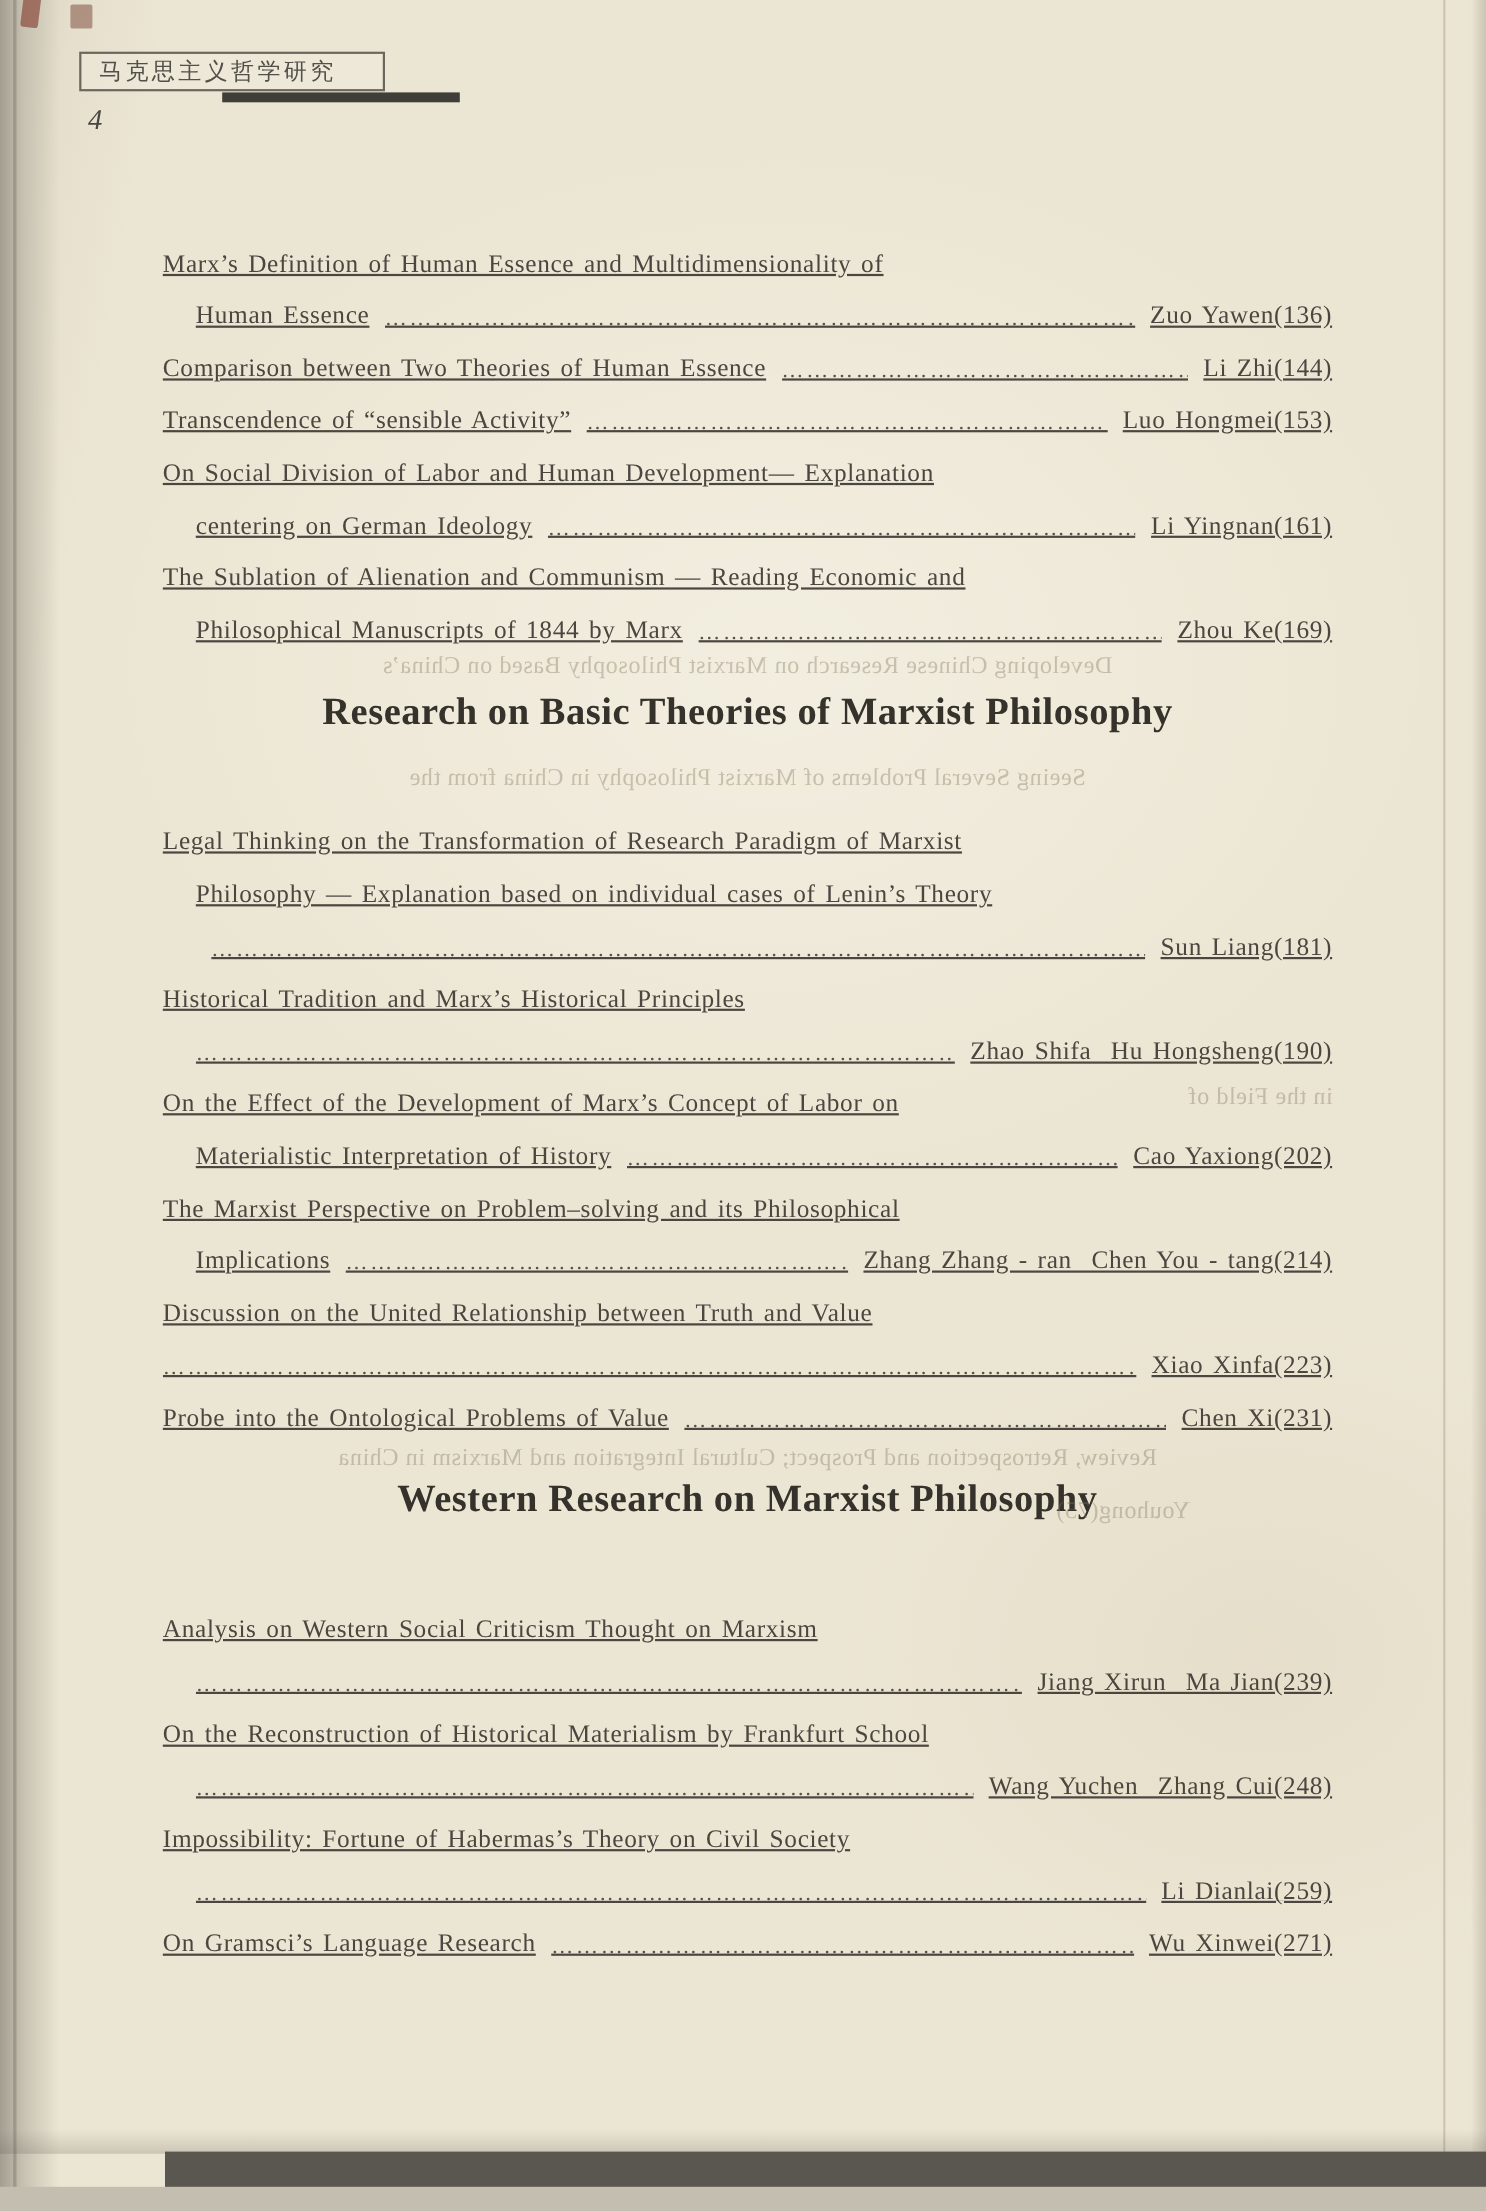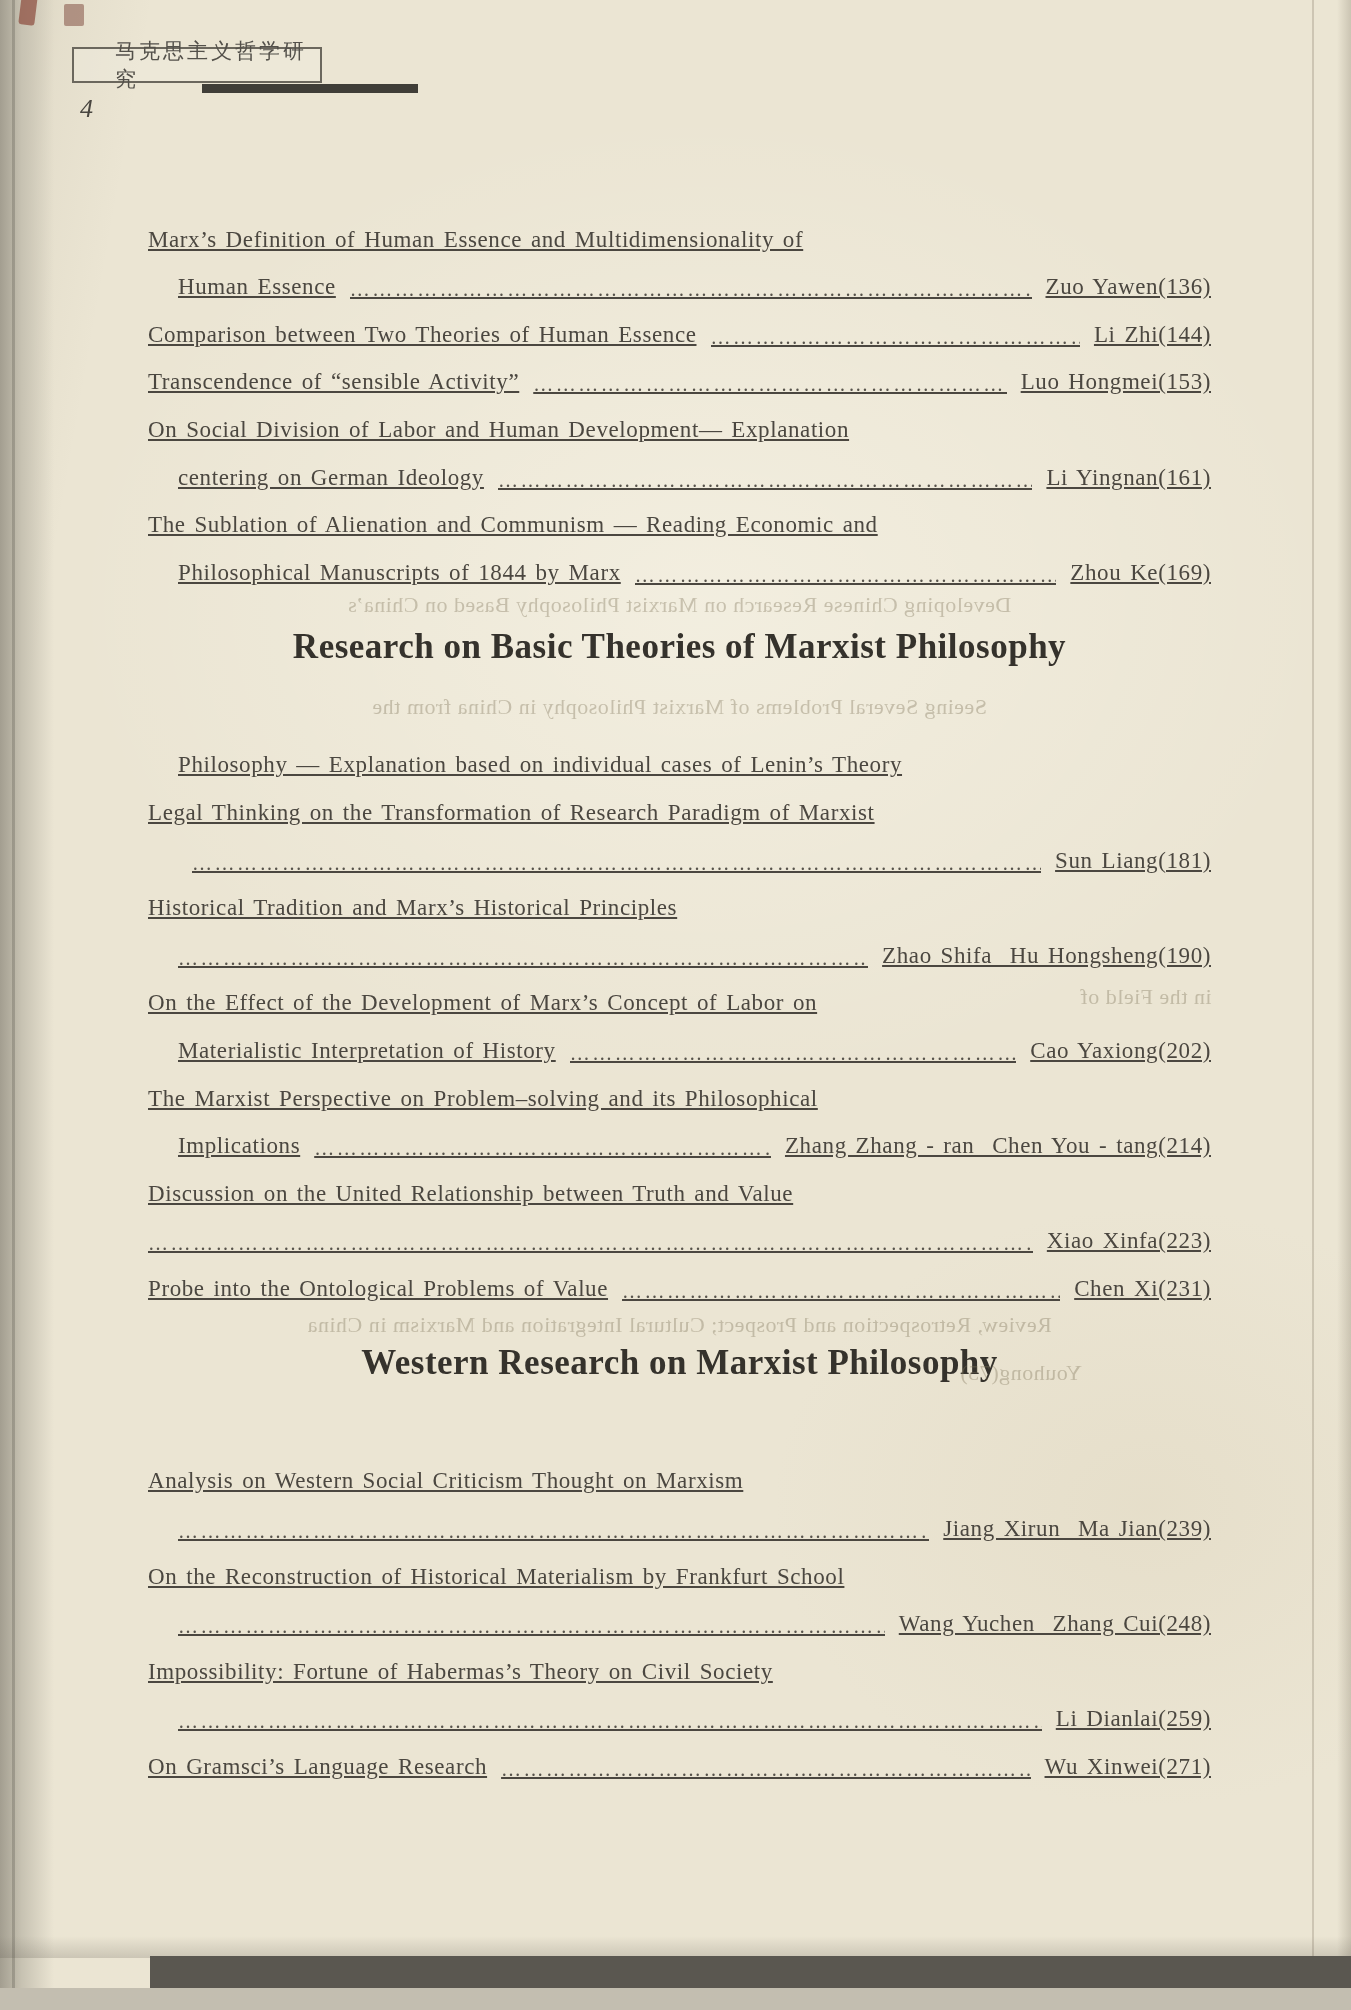--- a/index.html
+++ b/index.html
@@ -23,23 +23,23 @@
   .right-edge{position:absolute;right:0;top:0;bottom:0;width:14px;
     background:linear-gradient(to left, rgba(120,112,95,.28), rgba(0,0,0,0));}
   .crease{position:absolute;left:1312px;top:0;bottom:0;width:2px;background:rgba(120,110,90,.26);}
   .corner-mark-1{position:absolute;left:20px;top:-5px;width:16px;height:30px;background:#8c4a3c;opacity:.7;transform:rotate(7deg);border-radius:3px;}
   .corner-mark-2{position:absolute;left:64px;top:4px;width:20px;height:22px;background:#7a4438;opacity:.5;border-radius:2px;}
   .bottom-shadow{position:absolute;left:0;right:0;top:1936px;height:22px;background:linear-gradient(to bottom, rgba(0,0,0,0), rgba(90,85,75,.22));}
   .bottom-bar{position:absolute;left:150px;right:0;top:1956px;height:34px;background:#5a5750;}
   .bottom-strip{position:absolute;left:0;right:0;top:1988px;height:22px;background:#c3beb0;}
   
   .header-box{
-    position:absolute;left:72px;top:47px;width:250px;height:36px;
+    position:absolute;left:72px;top:47px;width:278px;height:36px;
     border:2px solid #6b675d;box-sizing:border-box;display:flex;align-items:center;
-    padding-left:41px;background:rgba(242,238,227,.35);
+    padding-left:16px;background:rgba(242,238,227,.35);
   }
   .header-title{font-family:"DejaVu Sans","Liberation Sans",sans-serif;font-size:21px;color:#53504a;letter-spacing:3px;}
   .header-bar{position:absolute;left:202px;top:84px;width:216px;height:9px;background:#403e38;}
   .page-number{position:absolute;left:80px;top:94px;font-size:26px;font-style:italic;color:#494640;}
   
   .content{position:absolute;left:148px;top:205px;width:1063px;}
   .line{display:flex;align-items:flex-end;height:47.6px;font-size:23px;letter-spacing:.6px;word-spacing:2.5px;color:#4b4740;text-decoration:underline;}
   .line.indent{padding-left:30px;}
   .title{white-space:pre;}
   .dots{
@@ -107,25 +107,25 @@
       </div>
       <div class="line">
         <span class="title">The Sublation of Alienation and Communism — Reading Economic and</span>
       </div>
       <div class="line indent">
         <span class="title">Philosophical Manuscripts of 1844 by Marx</span>
         <span class="dots">………………………………………………………………………………………………………………………………………………………………………………………………………………………………………………</span>
         <span class="author">Zhou Ke(169)</span>
       </div>
       <div class="section-heading">Research on Basic Theories of Marxist Philosophy</div>
+      <div class="line">
+        <span class="title">Legal Thinking on the Transformation of Research Paradigm of Marxist</span>
+      </div>
       <div class="line indent">
         <span class="title">Philosophy — Explanation based on individual cases of Lenin’s Theory</span>
-      </div>
-      <div class="line">
-        <span class="title">Legal Thinking on the Transformation of Research Paradigm of Marxist</span>
       </div>
       <div class="line indent">
         <span class="dots">………………………………………………………………………………………………………………………………………………………………………………………………………………………………………………</span>
         <span class="author">Sun Liang(181)</span>
       </div>
       <div class="line">
         <span class="title">Historical Tradition and Marx’s Historical Principles</span>
       </div>
       <div class="line indent dots-only">
         <span class="dots">………………………………………………………………………………………………………………………………………………………………………………………………………………………………………………</span>

